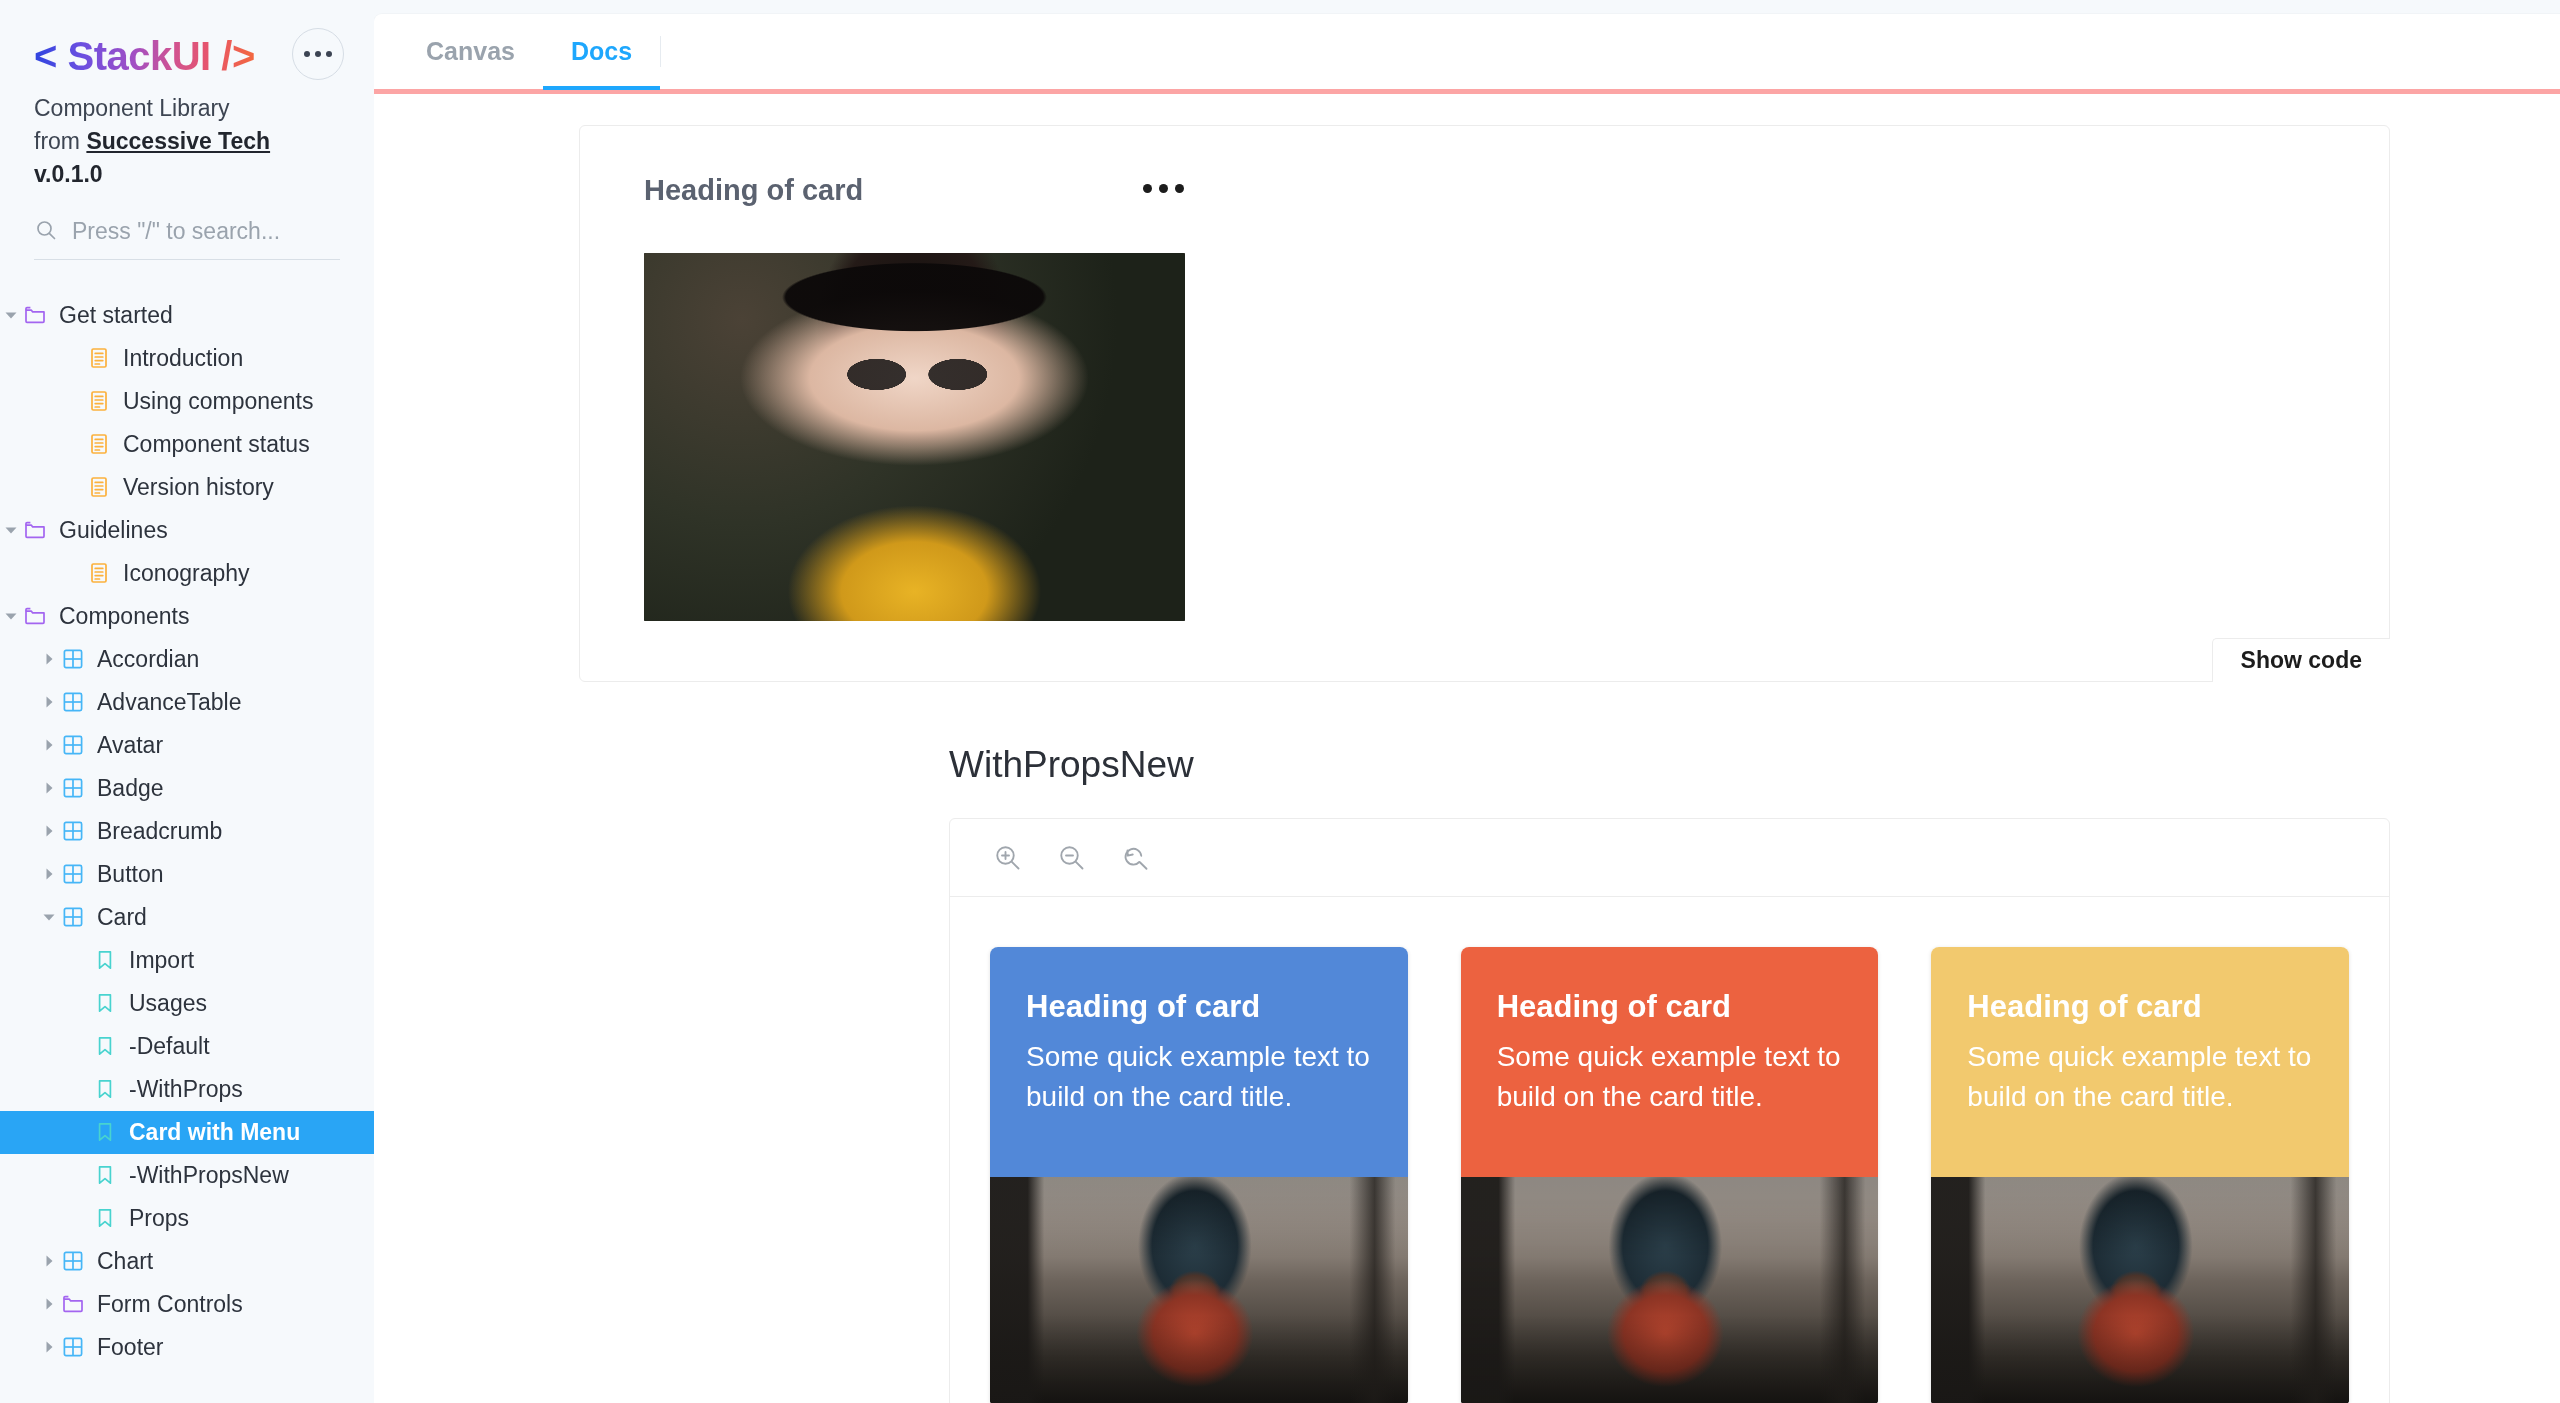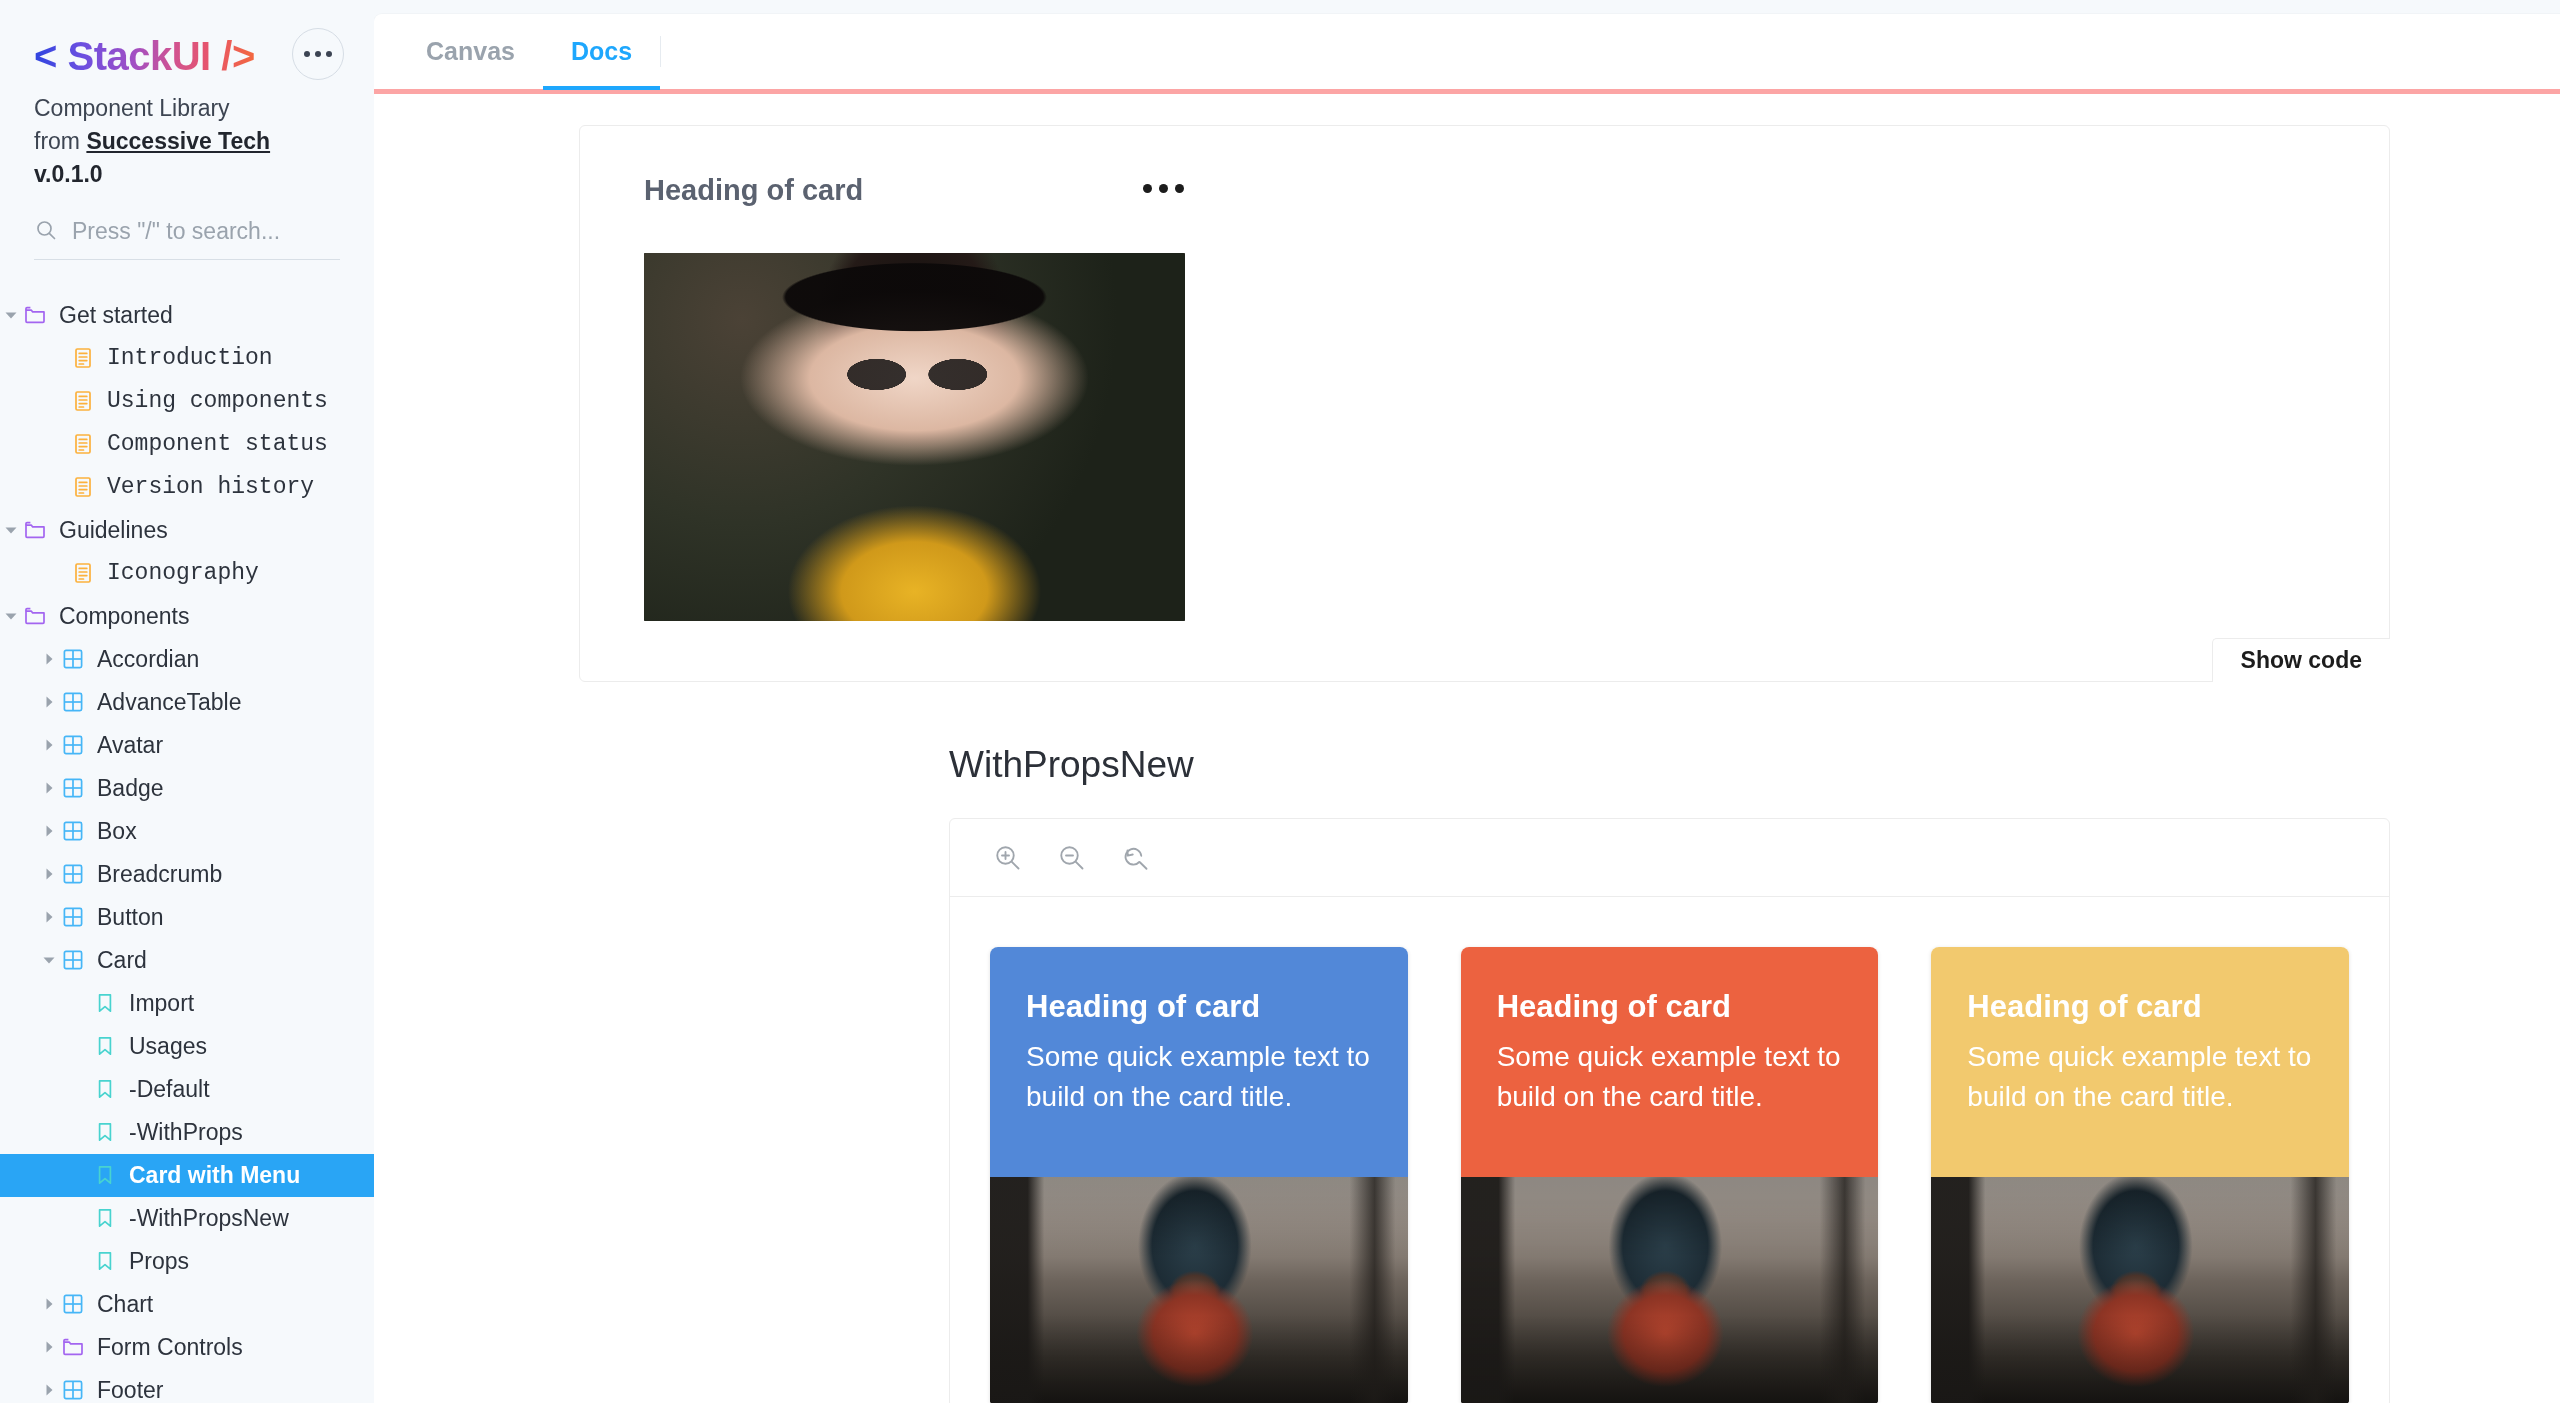--- a/index.html
+++ b/index.html
@@ -66,21 +66,21 @@
   }
   .node.sel { background: #29a5f5; color: #ffffff; font-weight: bold; }
   .caret {
     width: 22px; flex: 0 0 22px;
     display: flex; align-items: center; justify-content: center;
   }
   .caret svg { display:block; }
   .ic { width: 26px; flex: 0 0 26px; margin-right: 11px; display:flex; align-items:center; justify-content:center; }
   .ic svg { display:block; }
   .lvl0 { }
-  .lvl1 { padding-left: 48px; font-family: Liberation Mono, monospace; }
+  .lvl1 { padding-left: 64px; }
   .lvl2 { padding-left: 38px; }
   .lvl3 { padding-left: 70px; }
 
   
   .main { flex: 1 1 auto; height: 1403px; background: #f6f9fc; position: relative; overflow: hidden; }
   .docpane {
     position: absolute; left: 0; top: 14px; right: 0; bottom: 0;
     background: #ffffff;
     border-top-left-radius: 8px;
     box-shadow: 0 0 0 1px rgba(0,0,0,0.02);
@@ -390,35 +390,20 @@
             </svg>
           </span>
           <span class="ic">
             <svg width="24" height="24" viewBox="0 0 24 24" fill="none" stroke="#46b6f7" stroke-width="1.7">
               <rect x="3.4" y="3.4" width="17.2" height="17.2" rx="1.6"></rect>
               <line x1="12" y1="3.4" x2="12" y2="20.6"></line>
               <line x1="3.4" y1="12" x2="20.6" y2="12"></line>
             </svg>
           </span>
           <span>Badge</span>
-        </div>
-        <div class="node lvl2">
-          <span class="caret">
-            <svg width="16" height="16" viewBox="0 0 16 16">
-              <polygon points="5.5,2.5 11.5,8 5.5,13.5" fill="#9aa3ad"></polygon>
-            </svg>
-          </span>
-          <span class="ic">
-            <svg width="24" height="24" viewBox="0 0 24 24" fill="none" stroke="#46b6f7" stroke-width="1.7">
-              <rect x="3.4" y="3.4" width="17.2" height="17.2" rx="1.6"></rect>
-              <line x1="12" y1="3.4" x2="12" y2="20.6"></line>
-              <line x1="3.4" y1="12" x2="20.6" y2="12"></line>
-            </svg>
-          </span>
-          <span>Box</span>
         </div>
         <div class="node lvl2">
           <span class="caret">
             <svg width="16" height="16" viewBox="0 0 16 16">
               <polygon points="5.5,2.5 11.5,8 5.5,13.5" fill="#9aa3ad"></polygon>
             </svg>
           </span>
           <span class="ic">
             <svg width="24" height="24" viewBox="0 0 24 24" fill="none" stroke="#46b6f7" stroke-width="1.7">
               <rect x="3.4" y="3.4" width="17.2" height="17.2" rx="1.6"></rect>

